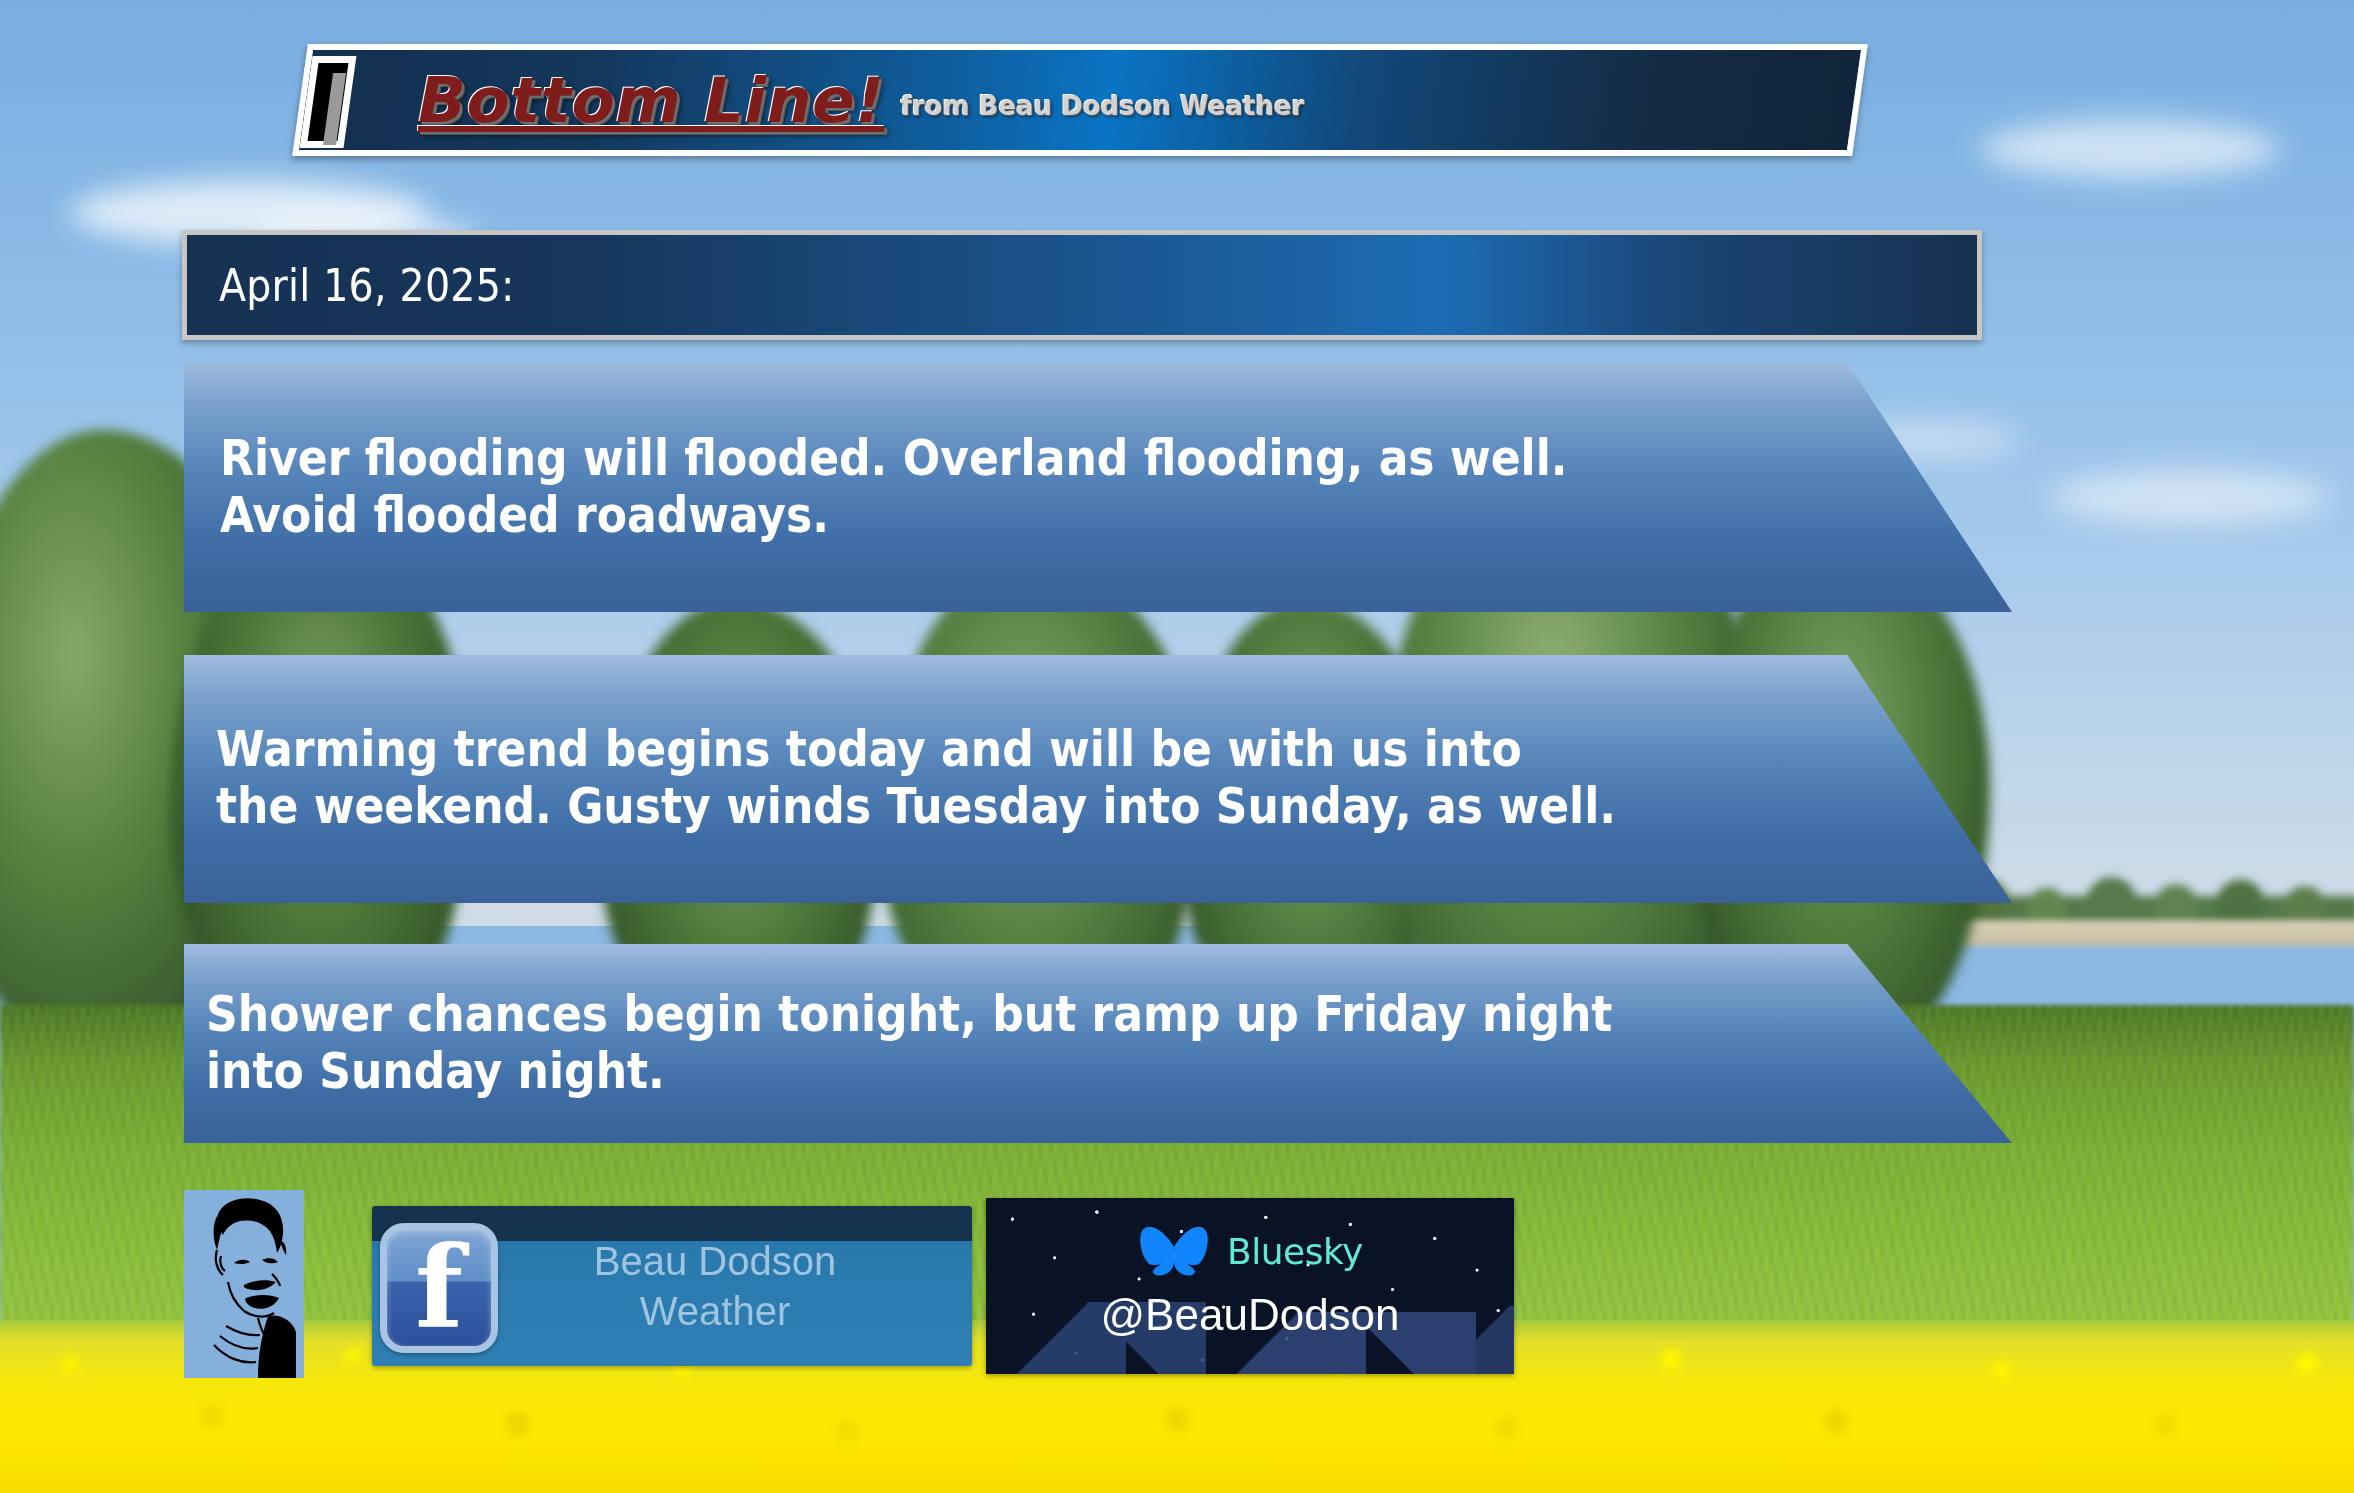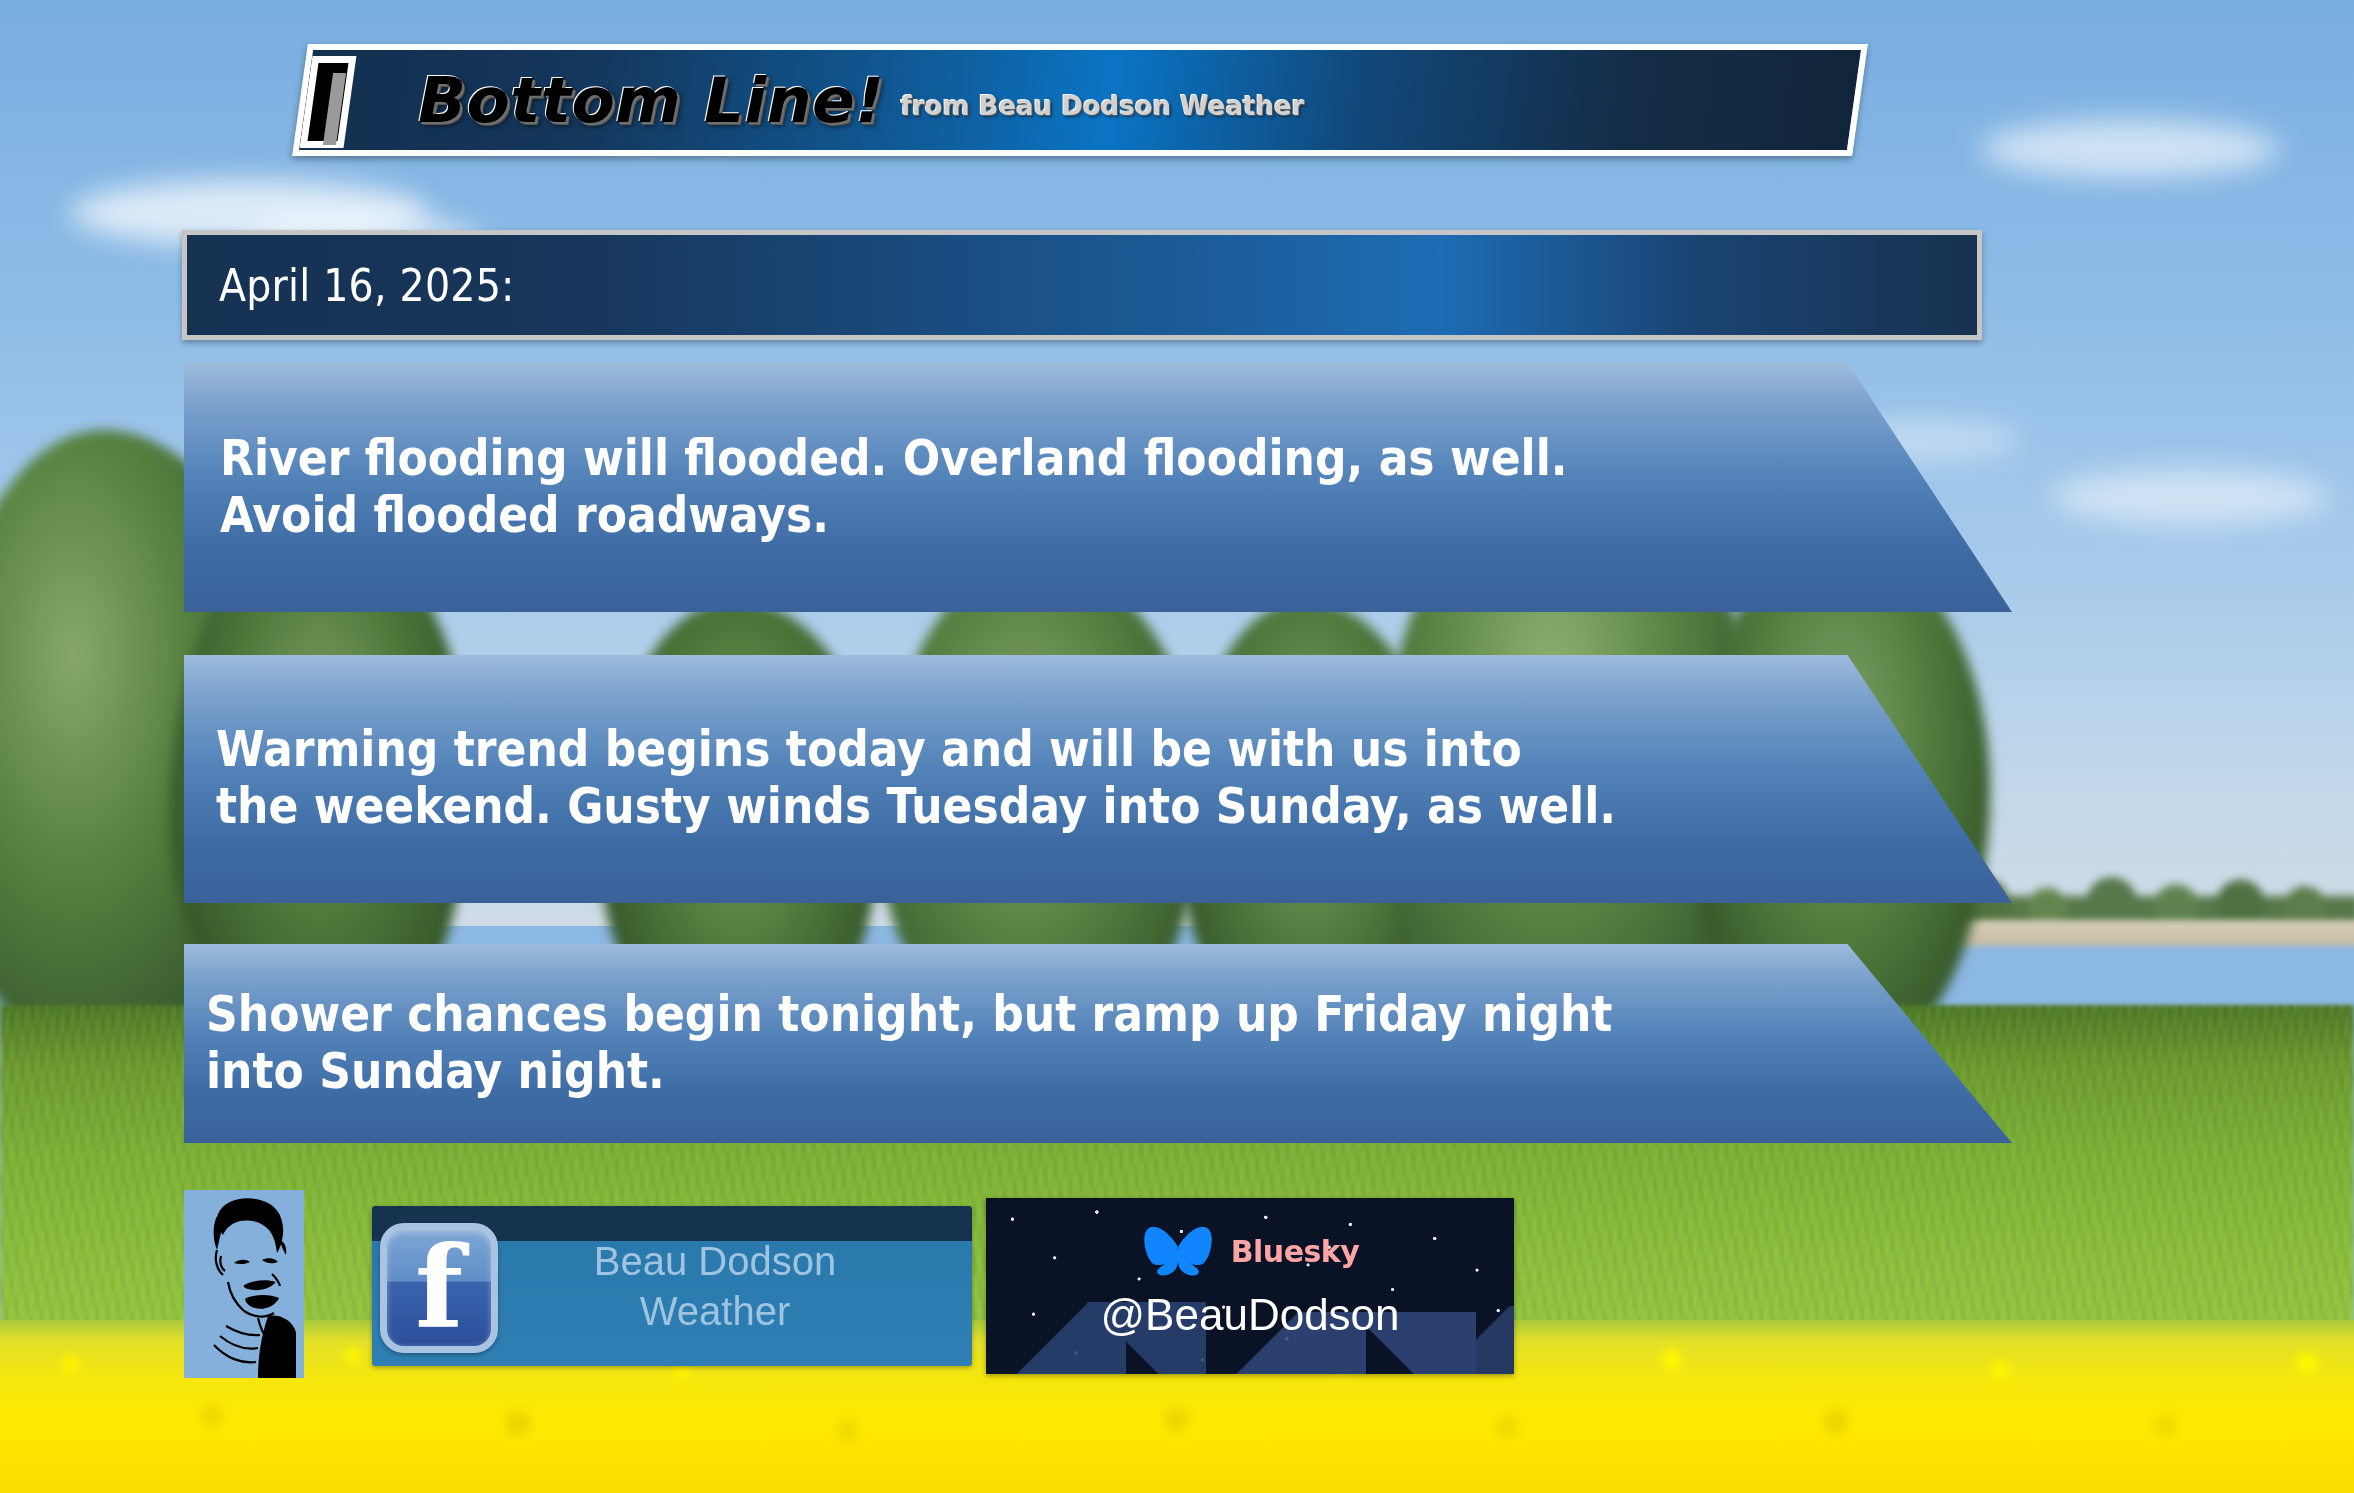--- a/index.html
+++ b/index.html
@@ -121,25 +121,26 @@
     position:absolute; left:16px; top:10px; width:13px; height:72px;
     background:#9a9a9a;
   }
   .banner-text {
     position:absolute; left:0; top:0; width:100%; height:100%;
     display:flex; align-items:center; z-index:4; padding-left:118px;
   }
   #banner-title {
     font-family:"DejaVu Sans", sans-serif;
     font-size:63px; font-weight:700; font-style:italic;
-    color:#000000;
+    color:#7f1d1d;
     letter-spacing:.5px;
     text-shadow:
       2px 2px 0 #6f6f6f, 3px 3px 0 #555,
       -1px -1px 0 #ffffff, 4px 4px 5px rgba(0,0,0,.55);
+    text-decoration: underline;
   }
   #banner-sub {
     font-family:"DejaVu Sans", sans-serif;
     font-size:26px; font-weight:700;
     color:#d2d2d2; margin-left:16px; margin-top:12px;
     text-shadow:1px 1px 0 #5c5c5c, 2px 2px 3px rgba(0,0,0,.5), -1px -1px 0 #ffffff;
   }
 
   
   #date-bar {
@@ -258,21 +259,21 @@
       linear-gradient(135deg, transparent 47%, #293f6d 48%) 420px 4px/150px 68px no-repeat;
     opacity:.85;
   }
   #bsky-row {
     position:absolute; left:0; right:0; top:26px;
     display:flex; align-items:center; justify-content:center; gap:16px;
   }
   #bsky-butterfly { width:74px; height:54px; flex:0 0 auto; }
   #bsky-name {
     font-family:"DejaVu Sans", sans-serif;
-    font-size:30px; font-weight:700; color:#fca5a5; letter-spacing:-.5px;
+    font-size:36px; font-weight:400; color:#5eead4; letter-spacing:-.5px;
   }
   #bsky-handle {
     position:absolute; left:0; right:0; top:92px; text-align:center;
     font-family:"Liberation Sans", sans-serif;
     font-size:44px; color:#ffffff;
   }
 </style>
 </head>
 <body>
 

